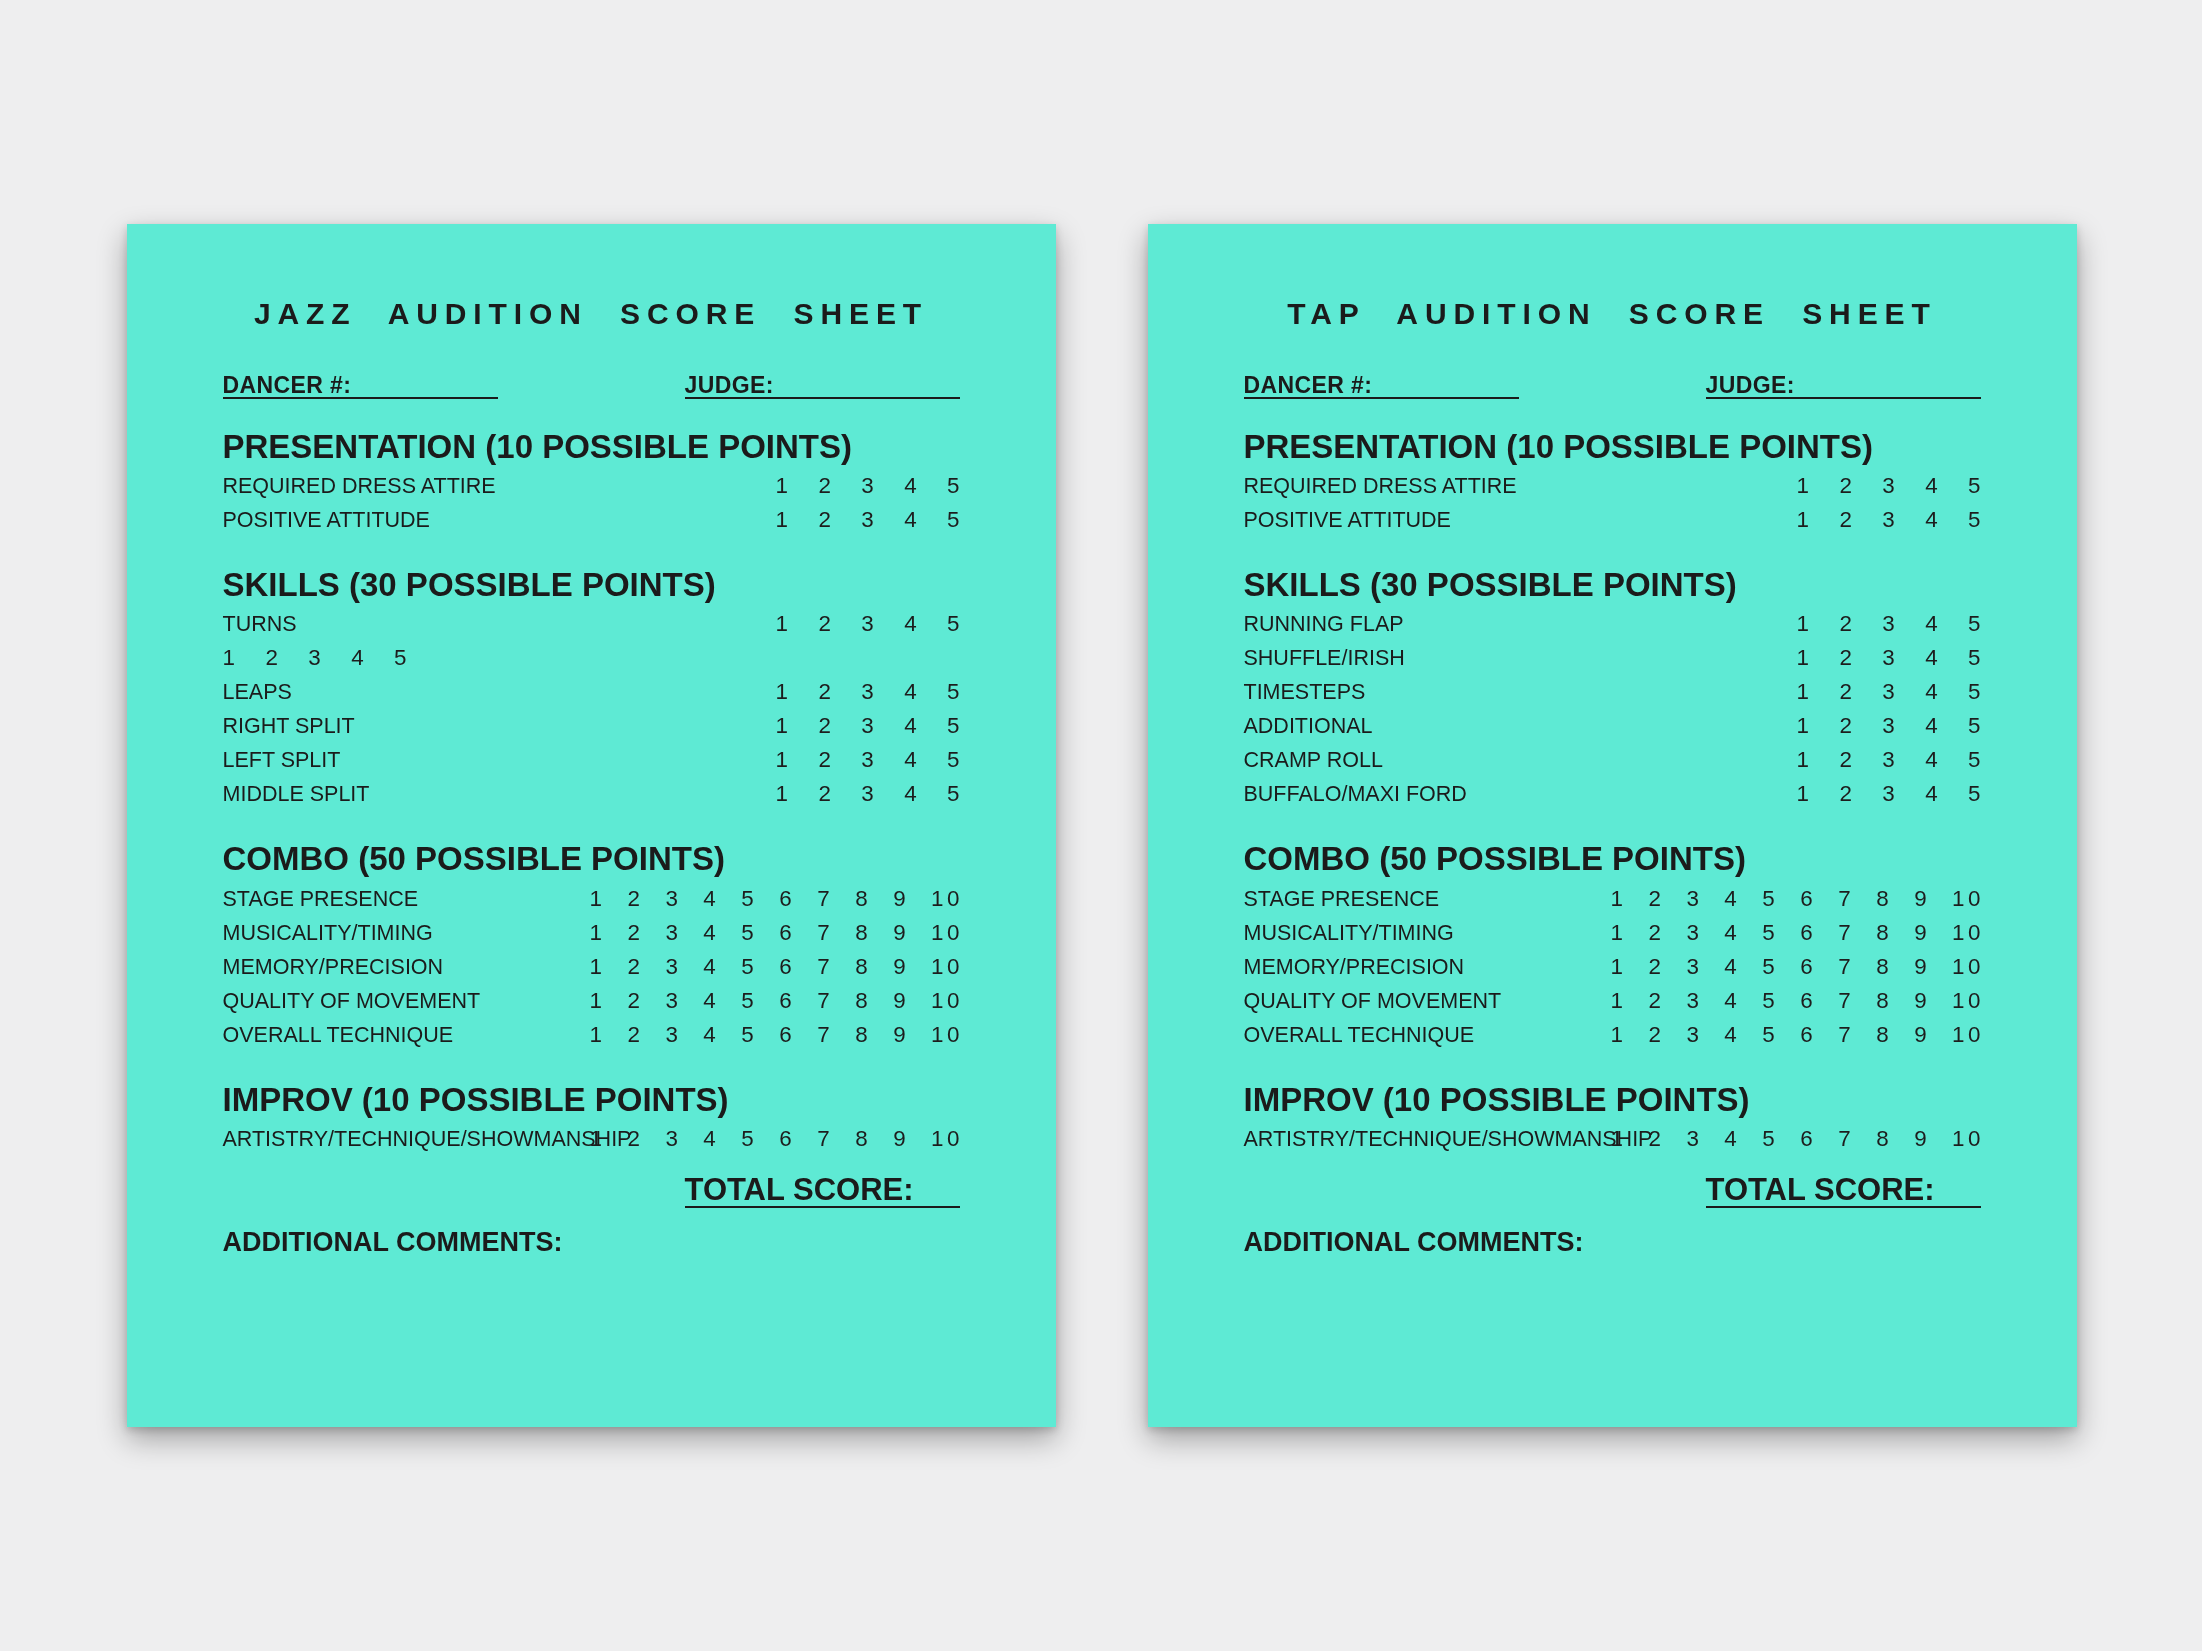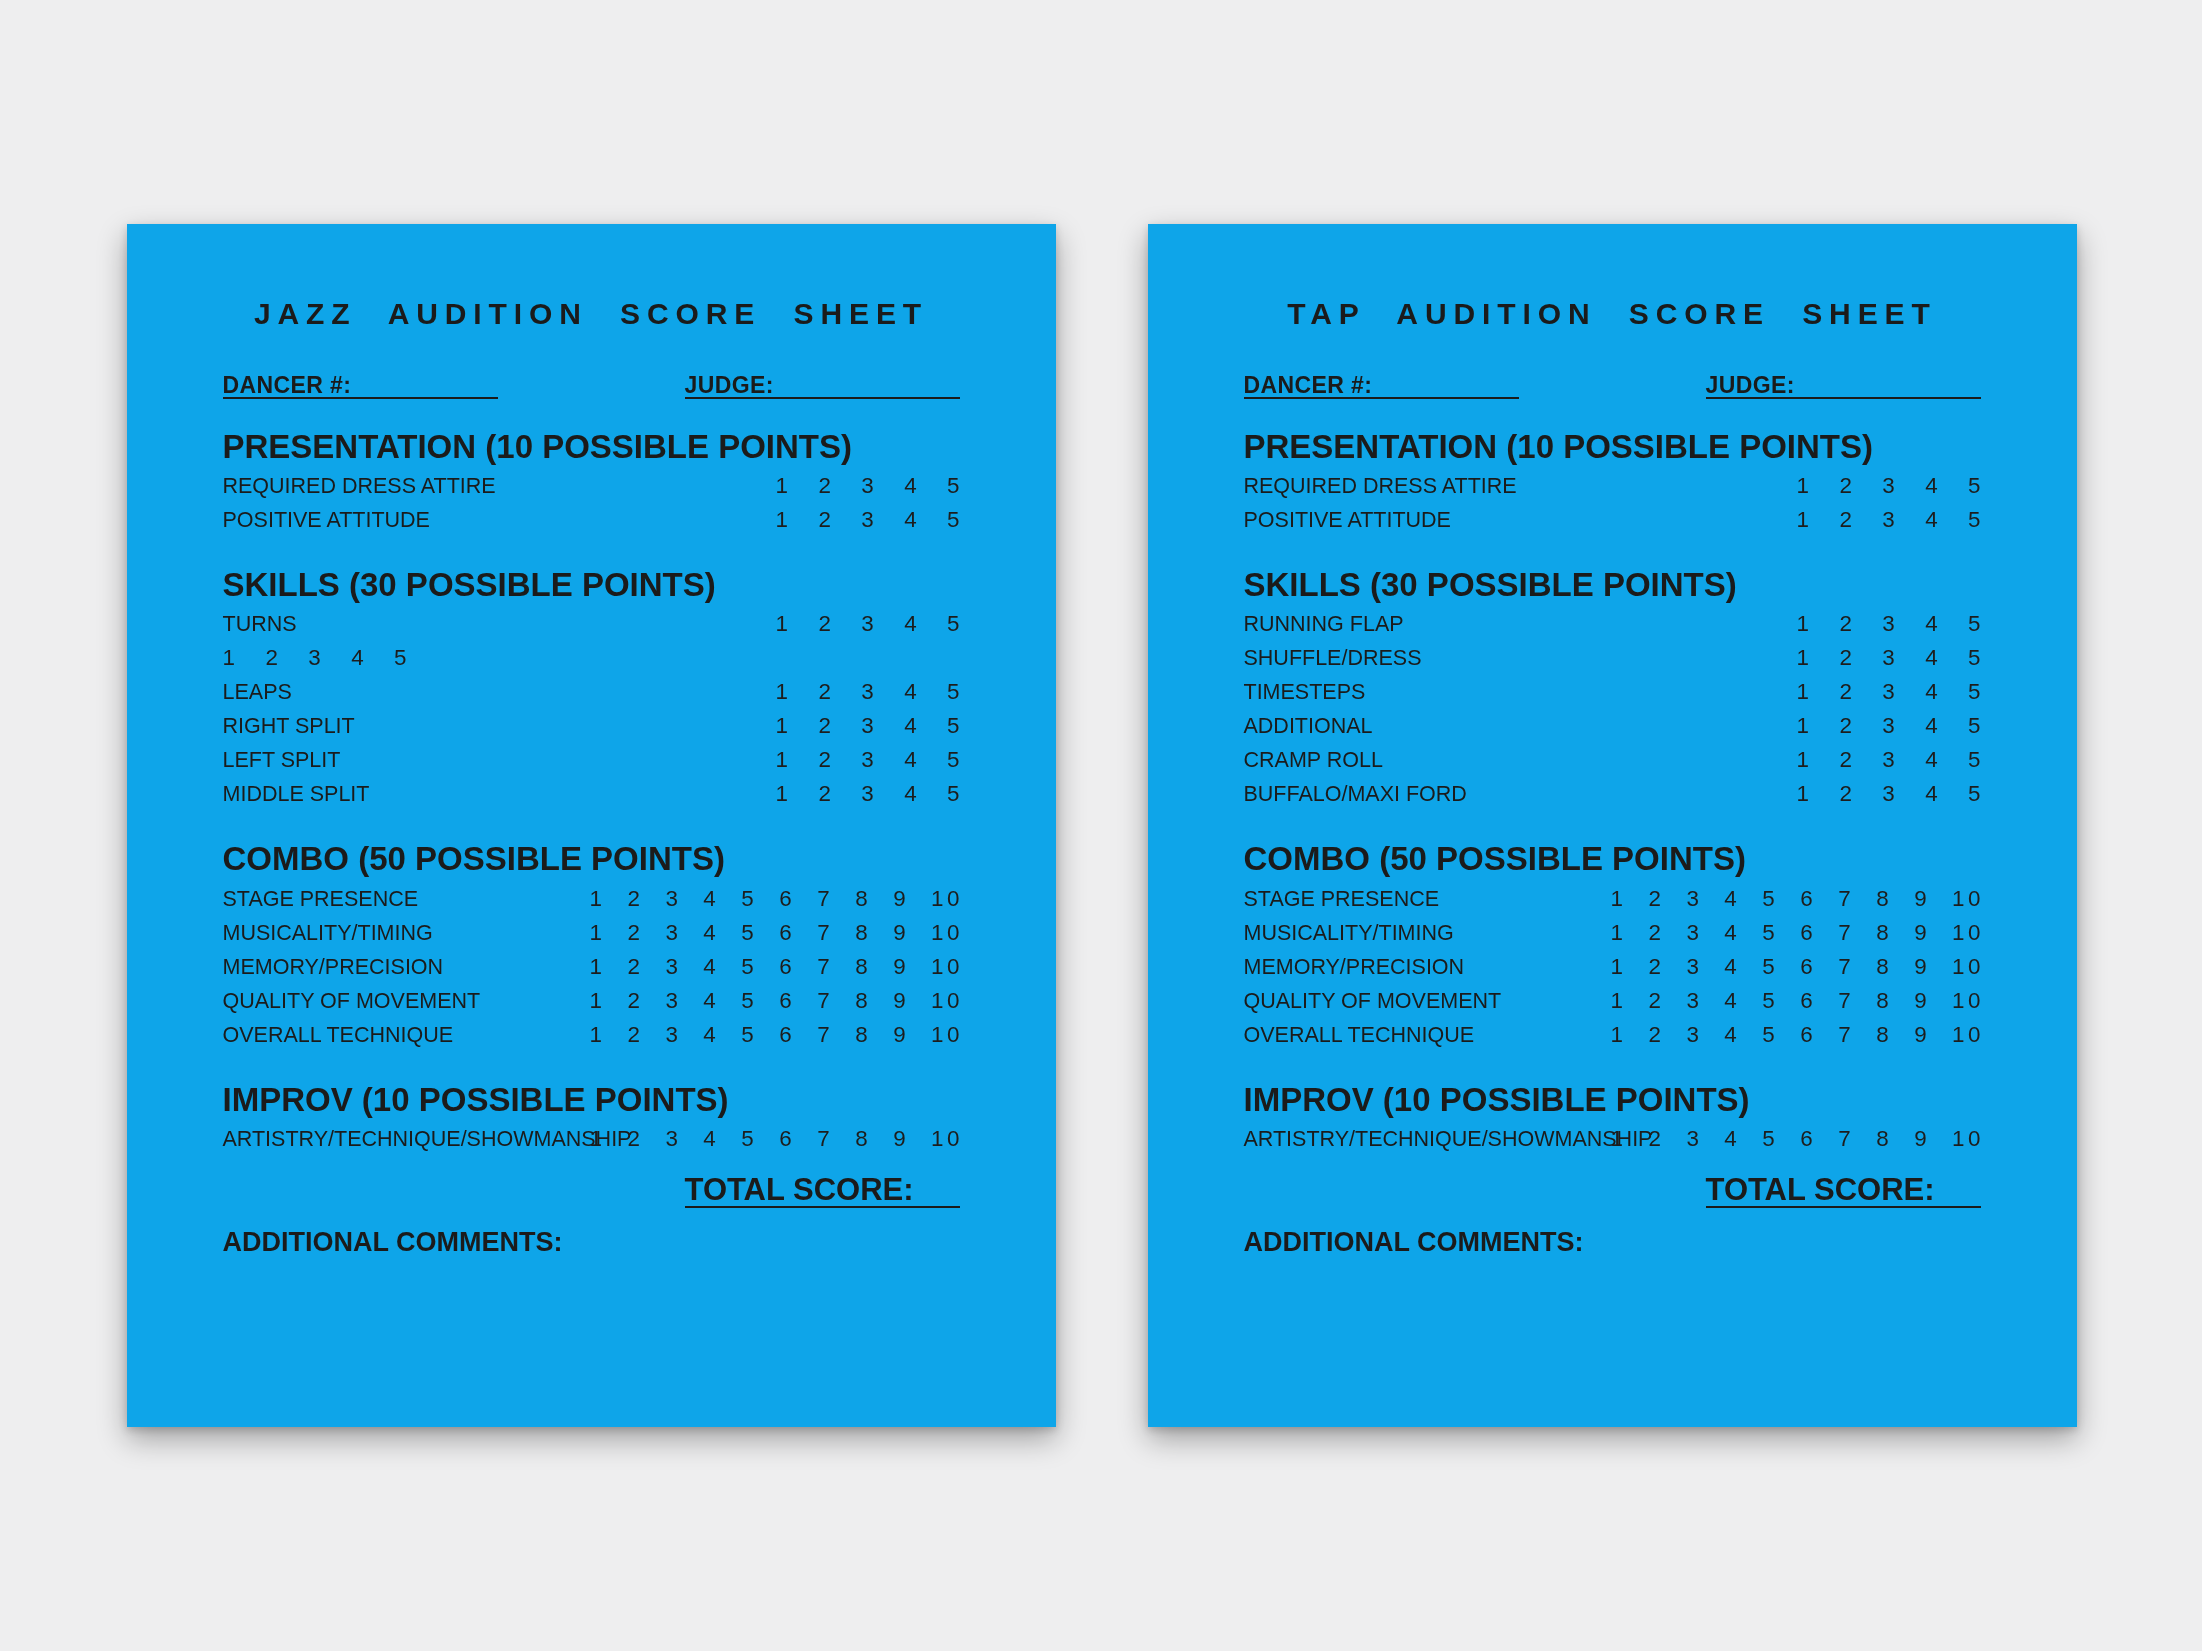--- a/index.html
+++ b/index.html
@@ -15,21 +15,21 @@
   #pages {
     display: flex;
     justify-content: center;
     gap: 92px;
     padding-top: 224px;
   }
   .page {
     width: 929px;
     height: 1203px;
     box-sizing: border-box;
-    background: #0ea5e9;
+    background: #5eead4;
     padding: 72px 96px 0 96px;
     box-shadow: 0 12px 27.5px rgba(0,0,0,0.32), 0 2.6px 7.7px rgba(0,0,0,0.16);
     flex: 0 0 auto;
   }
   .title {
     margin: 0;
     font-size: 30px;
     line-height: 36px;
     font-weight: 700;
     letter-spacing: 6.9px;
@@ -350,21 +350,21 @@
             <span class="label">RUNNING FLAP</span>
             <span class="nums nums-5">
               <span class="num">1</span>
               <span class="num">2</span>
               <span class="num">3</span>
               <span class="num">4</span>
               <span class="num">5</span>
             </span>
           </div>
           <div class="score-row">
-            <span class="label">SHUFFLE/DRESS</span>
+            <span class="label">SHUFFLE/IRISH</span>
             <span class="nums nums-5">
               <span class="num">1</span>
               <span class="num">2</span>
               <span class="num">3</span>
               <span class="num">4</span>
               <span class="num">5</span>
             </span>
           </div>
           <div class="score-row">
             <span class="label">TIMESTEPS</span>

